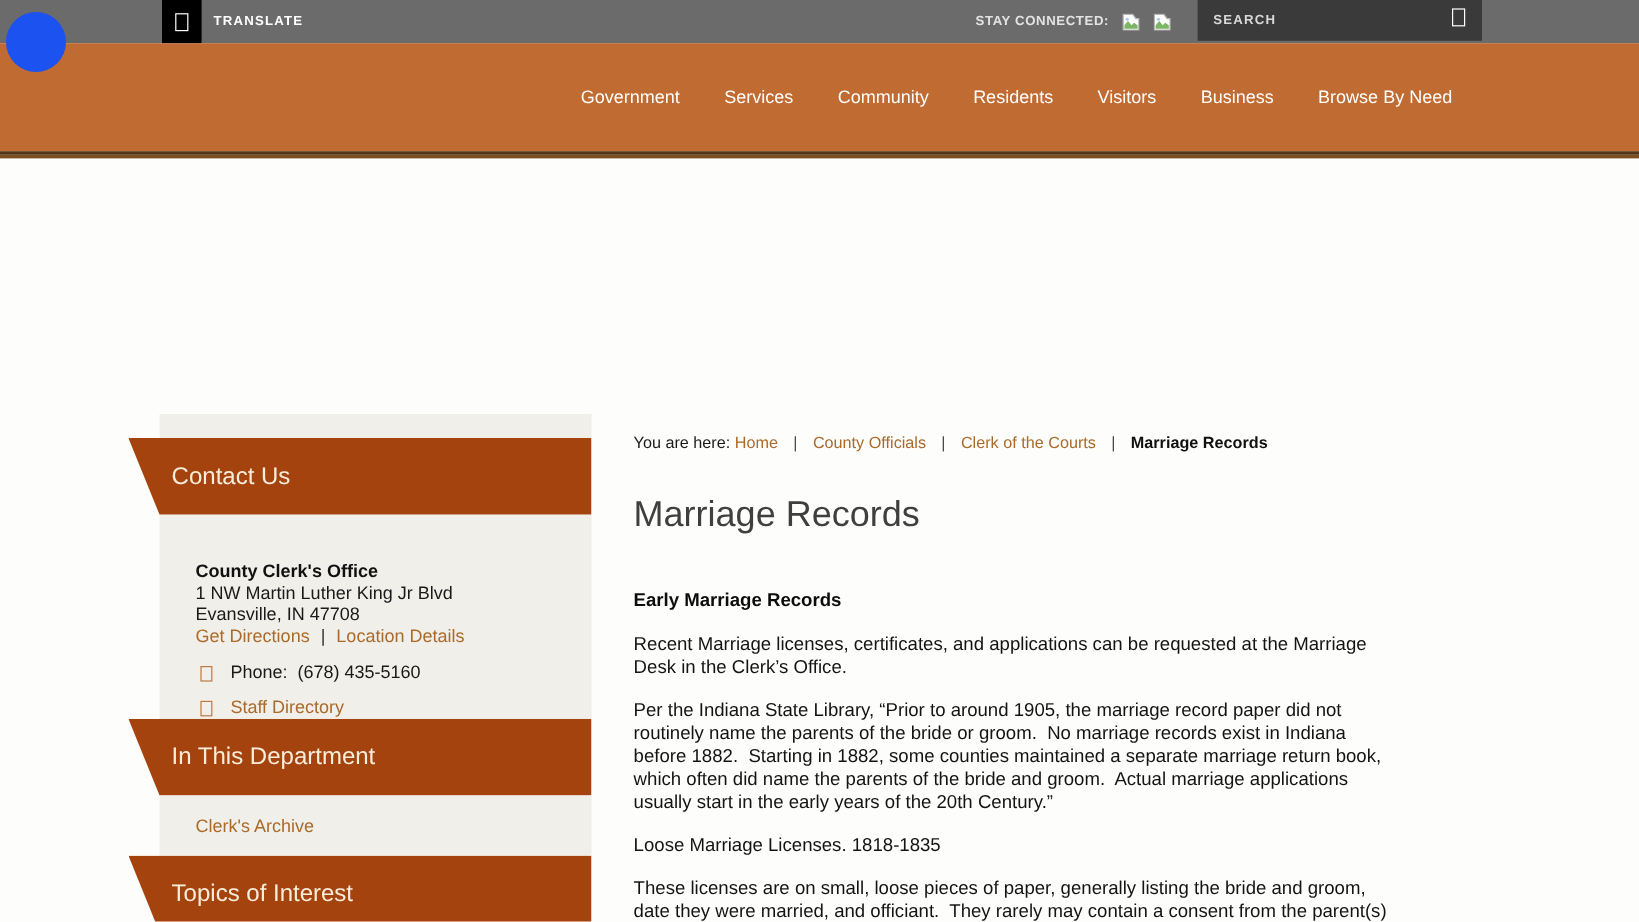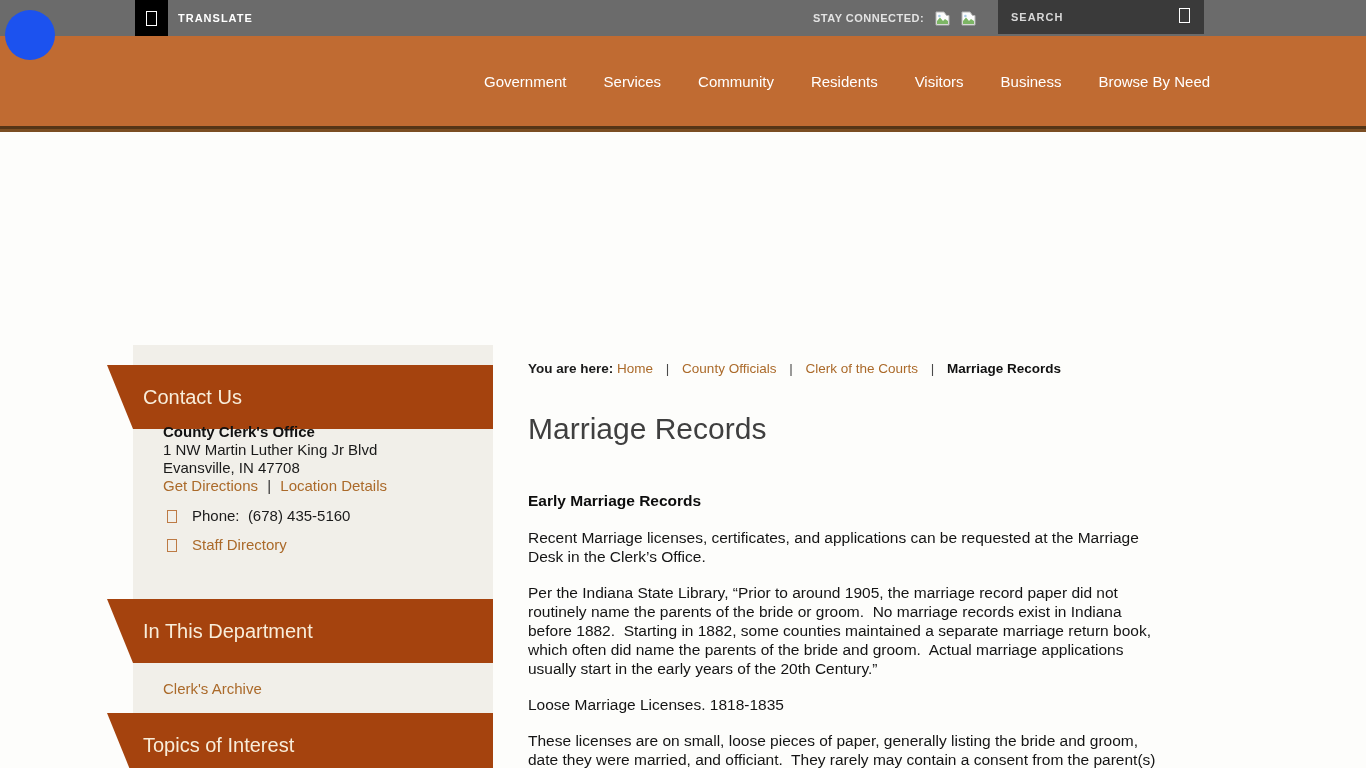--- a/index.html
+++ b/index.html
@@ -45,21 +45,21 @@
   }
   .stay-connected {
     position: absolute; left: 813px; top: 0; height: 36px;
     display: flex; align-items: center; gap: 11px;
   }
   .stay-connected-label {
     color: #e3e3e3; font-size: 11px; font-weight: bold; letter-spacing: .5px;
   }
   .social-icon { display: inline-block; width: 15px; height: 15px; cursor: pointer; }
   .search-box {
-    position: absolute; left: 998px; top: 0; width: 206px; height: 34px;
+    position: absolute; left: 998px; top: 0; width: 237px; height: 34px;
     background: var(--searchbox);
     display: flex; align-items: center; cursor: text;
   }
   .search-placeholder {
     color: #d8d8d8; font-size: 11px; letter-spacing: 1px; font-weight: bold;
     padding-left: 13px; flex: 1;
   }
   .search-icon-btn { margin-right: 14px; cursor: pointer; }
 
   
@@ -91,21 +91,21 @@
     background: var(--rust);
     clip-path: polygon(26px 100%, 0 0, 100% 0, 100% 100%);
     color: var(--header-text); font-size: 20px;
     display: flex; align-items: center; padding-left: 36px;
   }
   .side-header.contact  { top: 365px; }
   .side-header.dept     { top: 599px; }
   .side-header.topics   { top: 713px; }
 
   .contact-info {
-    position: absolute; left: 163px; top: 423px; width: 310px;
+    position: absolute; left: 163px; top: 468px; width: 310px;
     font-size: 15px; line-height: 18px; color: #1a1a1a;
   }
   .office-name { font-weight: bold; color: #111; }
   .contact-links { margin-top: 0; }
   a.side-link, .side-link {
     color: var(--link); text-decoration: none; cursor: pointer;
   }
   .link-sep { color: #333; margin: 0 5px; }
   .icon-row { display: flex; align-items: center; margin-top: 11px; }
   .icon-row.first { margin-top: 12px; }
@@ -117,21 +117,21 @@
   .dept-link-row {
     position: absolute; left: 163px; top: 680px;
     font-size: 15px;
   }
 
   
   .breadcrumb {
     position: absolute; left: 528px; top: 361px; width: 700px;
     font-size: 13.5px; color: #1a1a1a;
   }
-  .crumb-prefix { font-weight: bold; }
+  .crumb-prefix { font-weight: normal; }
   .crumb-link { color: var(--link); cursor: pointer; text-decoration: none; }
   .crumb-sep { color: #4a4a4a; margin: 0 9px; }
   .crumb-current { font-weight: bold; color: #111; }
 
   .page-title {
     position: absolute; left: 528px; top: 412px;
     font-size: 30px; font-weight: 400; color: #3f3f3f;
   }
   .content {
     position: absolute; left: 528px; top: 491px; width: 628px;

